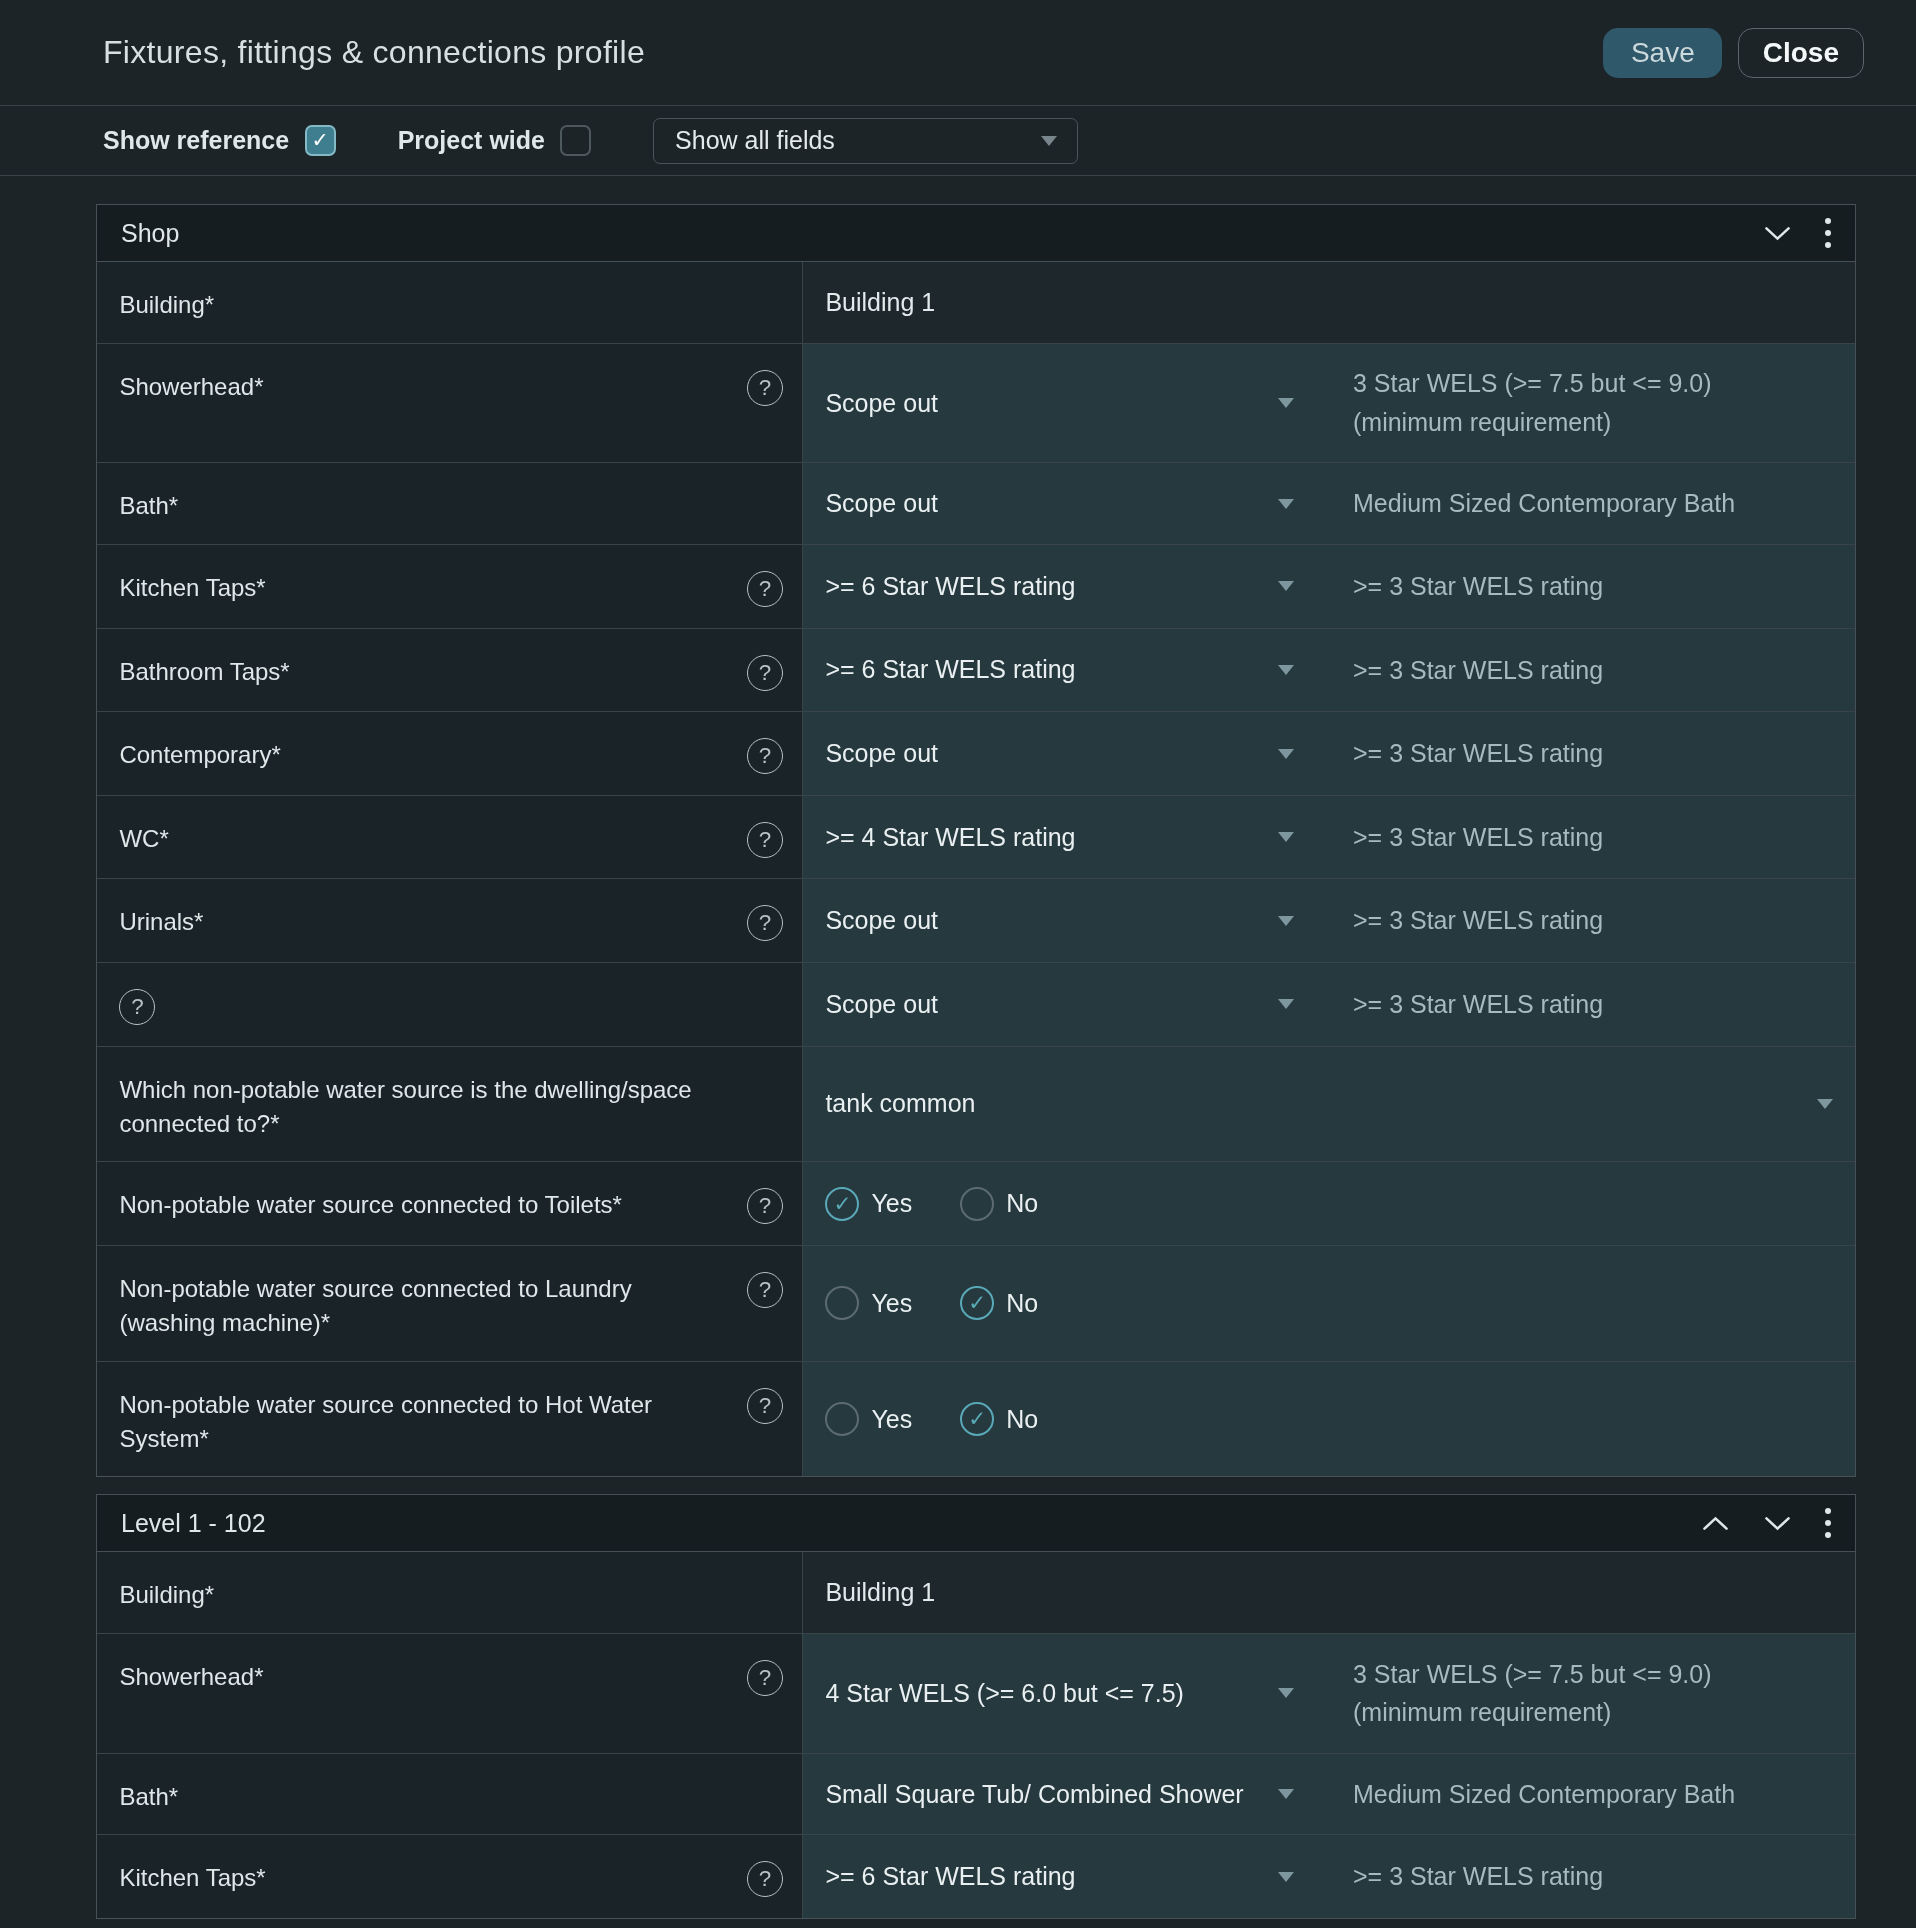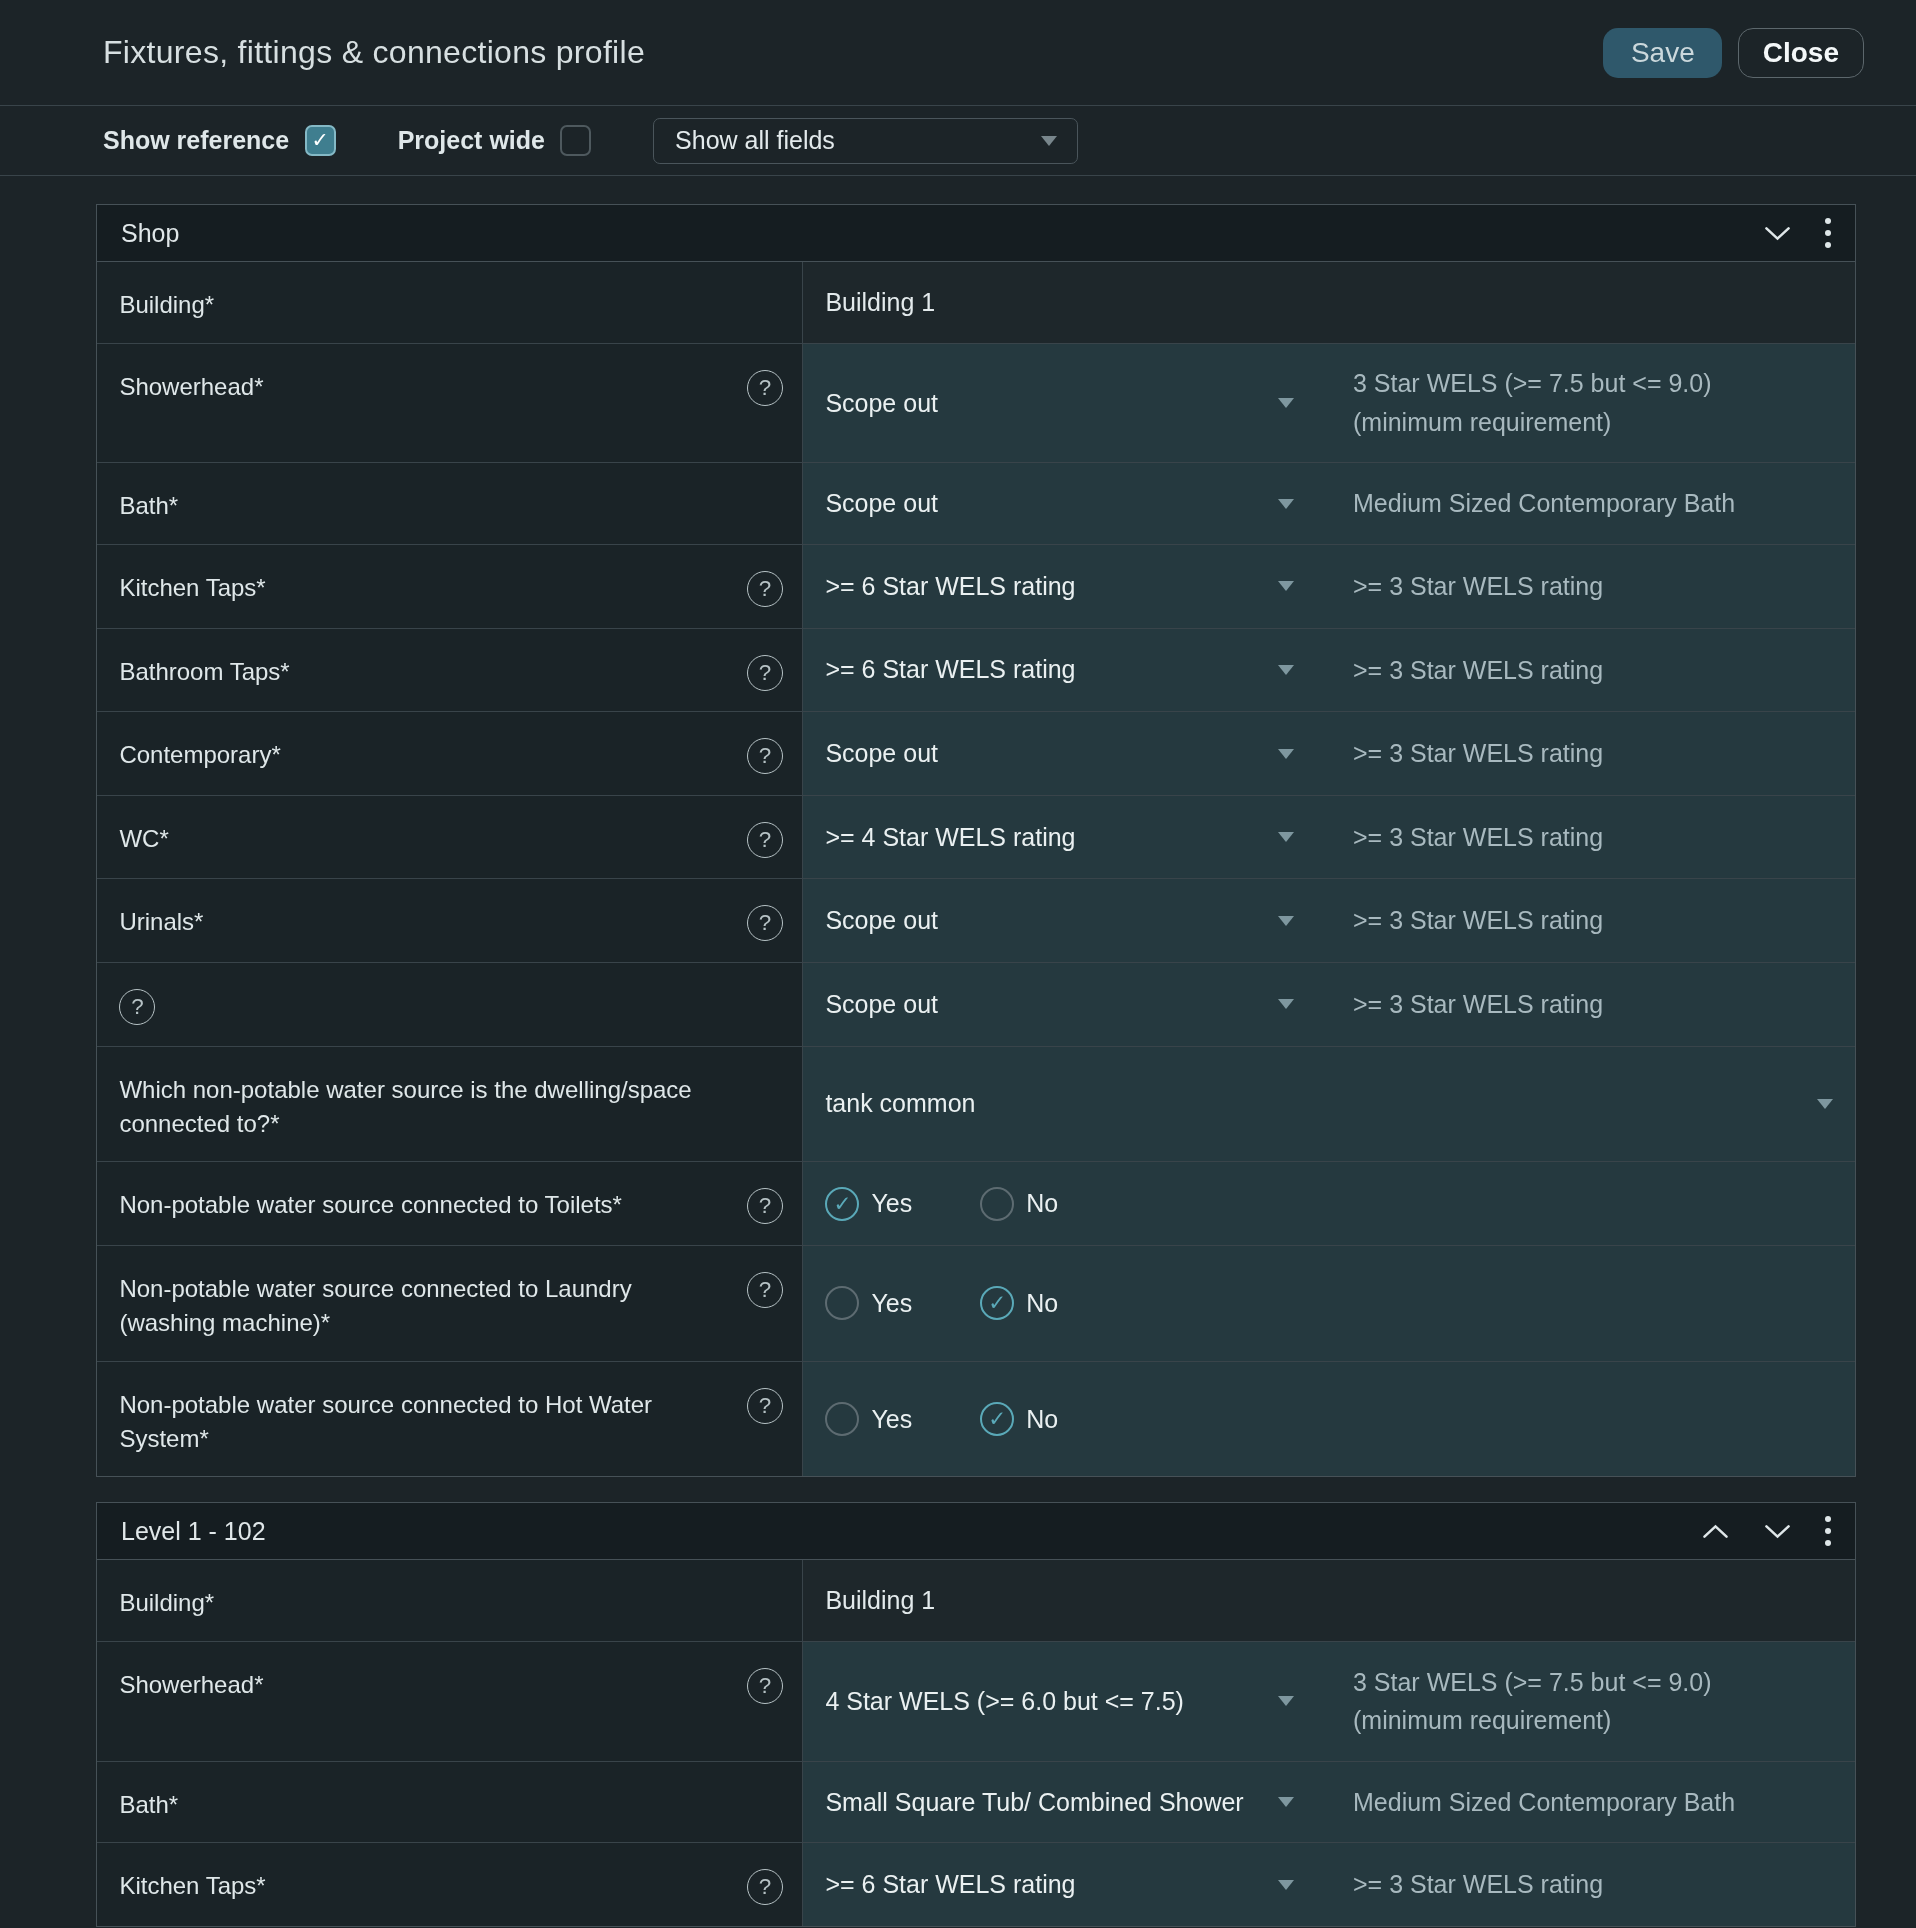--- a/index.html
+++ b/index.html
@@ -53,21 +53,21 @@
   .select{
     width:425px;height:46px;margin-left:62px;border:1.7px solid #4a555b;border-radius:6.9px;
     display:flex;align-items:center;justify-content:space-between;
     padding:0 20.6px;font-size:25px;color:#e3eaec;cursor:pointer;
   }
   .caret{width:0;height:0;border-left:8.6px solid transparent;border-right:8.6px solid transparent;
          border-top:10.3px solid var(--caret);flex:none;}
   .caret--select{border-top-color:#78868c;}
   
   .content{padding:28px 0 0 96px;}
-  .section{width:1760px;border:0.9px solid var(--border);margin-bottom:25px;background:var(--cell-label);}
+  .section{width:1760px;border:0.9px solid var(--border);margin-bottom:17px;background:var(--cell-label);}
   .section-header{
     height:57px;background:var(--header-bg);display:flex;align-items:center;
     padding:0 24px;border-bottom:0.9px solid var(--border);
   }
   .section-title{font-size:25px;color:#e0e7e9;}
   .hdr-icons{margin-left:auto;display:flex;align-items:center;gap:33px;}
   .hdr-icon{display:flex;align-items:center;justify-content:center;cursor:pointer;}
   .kebab{display:flex;flex-direction:column;gap:6px;}
   .kebab i{width:6px;height:6px;border-radius:50%;background:#dfe7e9;}
   
@@ -85,21 +85,21 @@
   }
   .row-value{flex:1;display:flex;align-items:center;}
   .row--plain .row-value{background:var(--cell-plain);padding-left:22.4px;font-size:25px;color:#e3eaec;}
   .row--teal .row-value{background:var(--cell-teal);}
   .dd{
     width:510px;flex:none;display:flex;align-items:center;justify-content:space-between;
     padding:0 19px 0 22.4px;font-size:25px;color:var(--text-bright);cursor:pointer;
   }
   .dd--wide{flex:1;padding-right:22.4px;}
   .ref{flex:1;padding:20.6px 52px 20.6px 40px;font-size:25px;color:var(--ref-text);line-height:1.55;}
-  .radios{display:flex;align-items:center;gap:68px;padding-left:22.4px;}
+  .radios{display:flex;align-items:center;gap:48px;padding-left:22.4px;}
   .radio{display:flex;align-items:center;gap:12px;font-size:25px;color:var(--text-bright);cursor:pointer;}
   .radio-dot{width:34px;height:34px;border-radius:50%;border:2.6px solid #5d6b71;position:relative;flex:none;}
   .radio-dot.checked{border-color:var(--teal-accent);}
   .radio-dot.checked::after{
     content:"\2713";position:absolute;inset:0;display:flex;align-items:center;justify-content:center;
     color:var(--teal-accent);font-size:21.5px;font-weight:bold;
   }
 </style>
 </head>
 <body>

